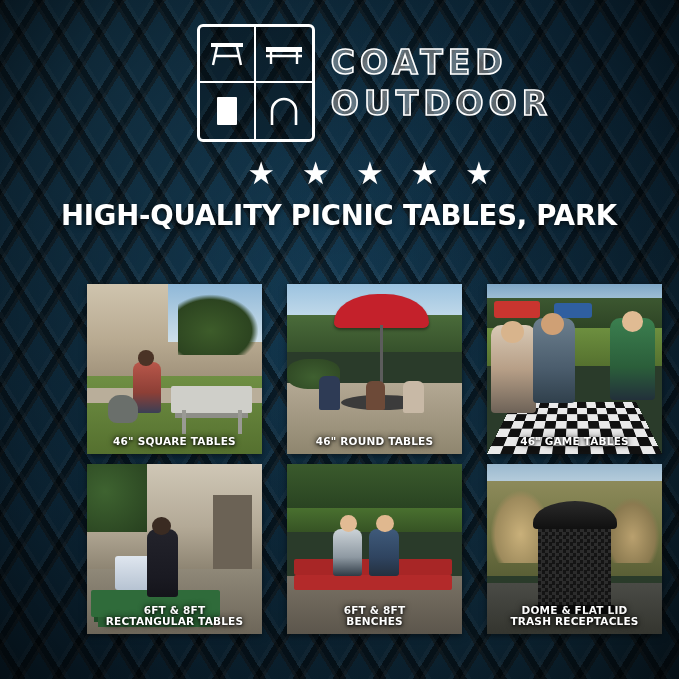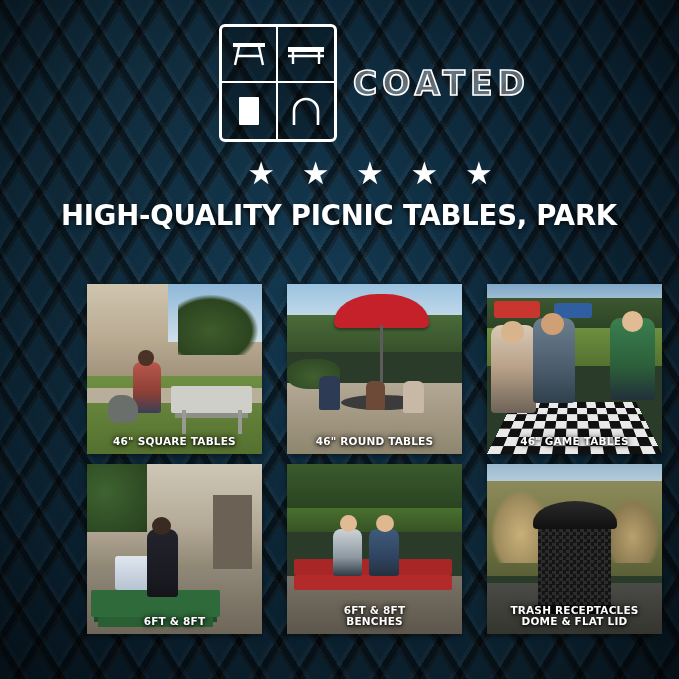--- a/index.html
+++ b/index.html
@@ -257,20 +257,21 @@
           </svg>
         </div>
         <div class="logo-cell">
           <svg width="36" height="34" viewBox="0 0 36 34" fill="none" stroke="#ffffff" stroke-width="2.6">
             <path d="M6 31 L6 17 A12 12 0 0 1 30 17 L30 31"></path>
           </svg>
         </div>
       </div>
       <div class="logo-text">
         <div class="logo-word">COATED</div>
+        <div class="logo-word">OUTDOOR</div>
       </div>
     </div>
 
     <div class="stars">★ ★ ★ ★ ★</div>
 
     <div class="headline">
       <div>HIGH-QUALITY PICNIC TABLES, PARK</div>
     </div>
 
     <div class="grid">
@@ -339,20 +340,21 @@
             <div class="c4-vine"></div>
           <div class="c4-ground"></div>
           <div class="c4-table"></div>
             <div class="c4-bench"></div>
           <div class="c4-cooler"></div>
           <div class="c4-person"></div>
             <div class="c4-head"></div>
         </div>
         <div class="cap">
           <div>6FT &amp; 8FT</div>
+          <div>RECTANGULAR TABLES</div>
         </div>
       </div>
 
       <div class="card">
         <div class="scene">
           <div class="c5-trees"></div>
             <div class="c5-hedge"></div>
             <div class="c5-ground"></div>
           <div class="c5-back"></div>
             <div class="c5-bench"></div>
@@ -372,20 +374,20 @@
           <div class="sky c6-sky"></div>
             <div class="c6-grass"></div>
           <div class="c6-ornament"></div>
             <div class="c6-ornament2"></div>
           <div class="c6-path"></div>
           <div class="c6-can"></div>
             <div class="c6-lid"></div>
             <div class="c6-base"></div>
         </div>
         <div class="cap">
+          <div>DOME &amp; FLAT LID</div>
           <div>TRASH RECEPTACLES</div>
-          <div>DOME &amp; FLAT LID</div>
         </div>
       </div>
 
     </div>
   </div>
 </div>
 
 </body></html>

